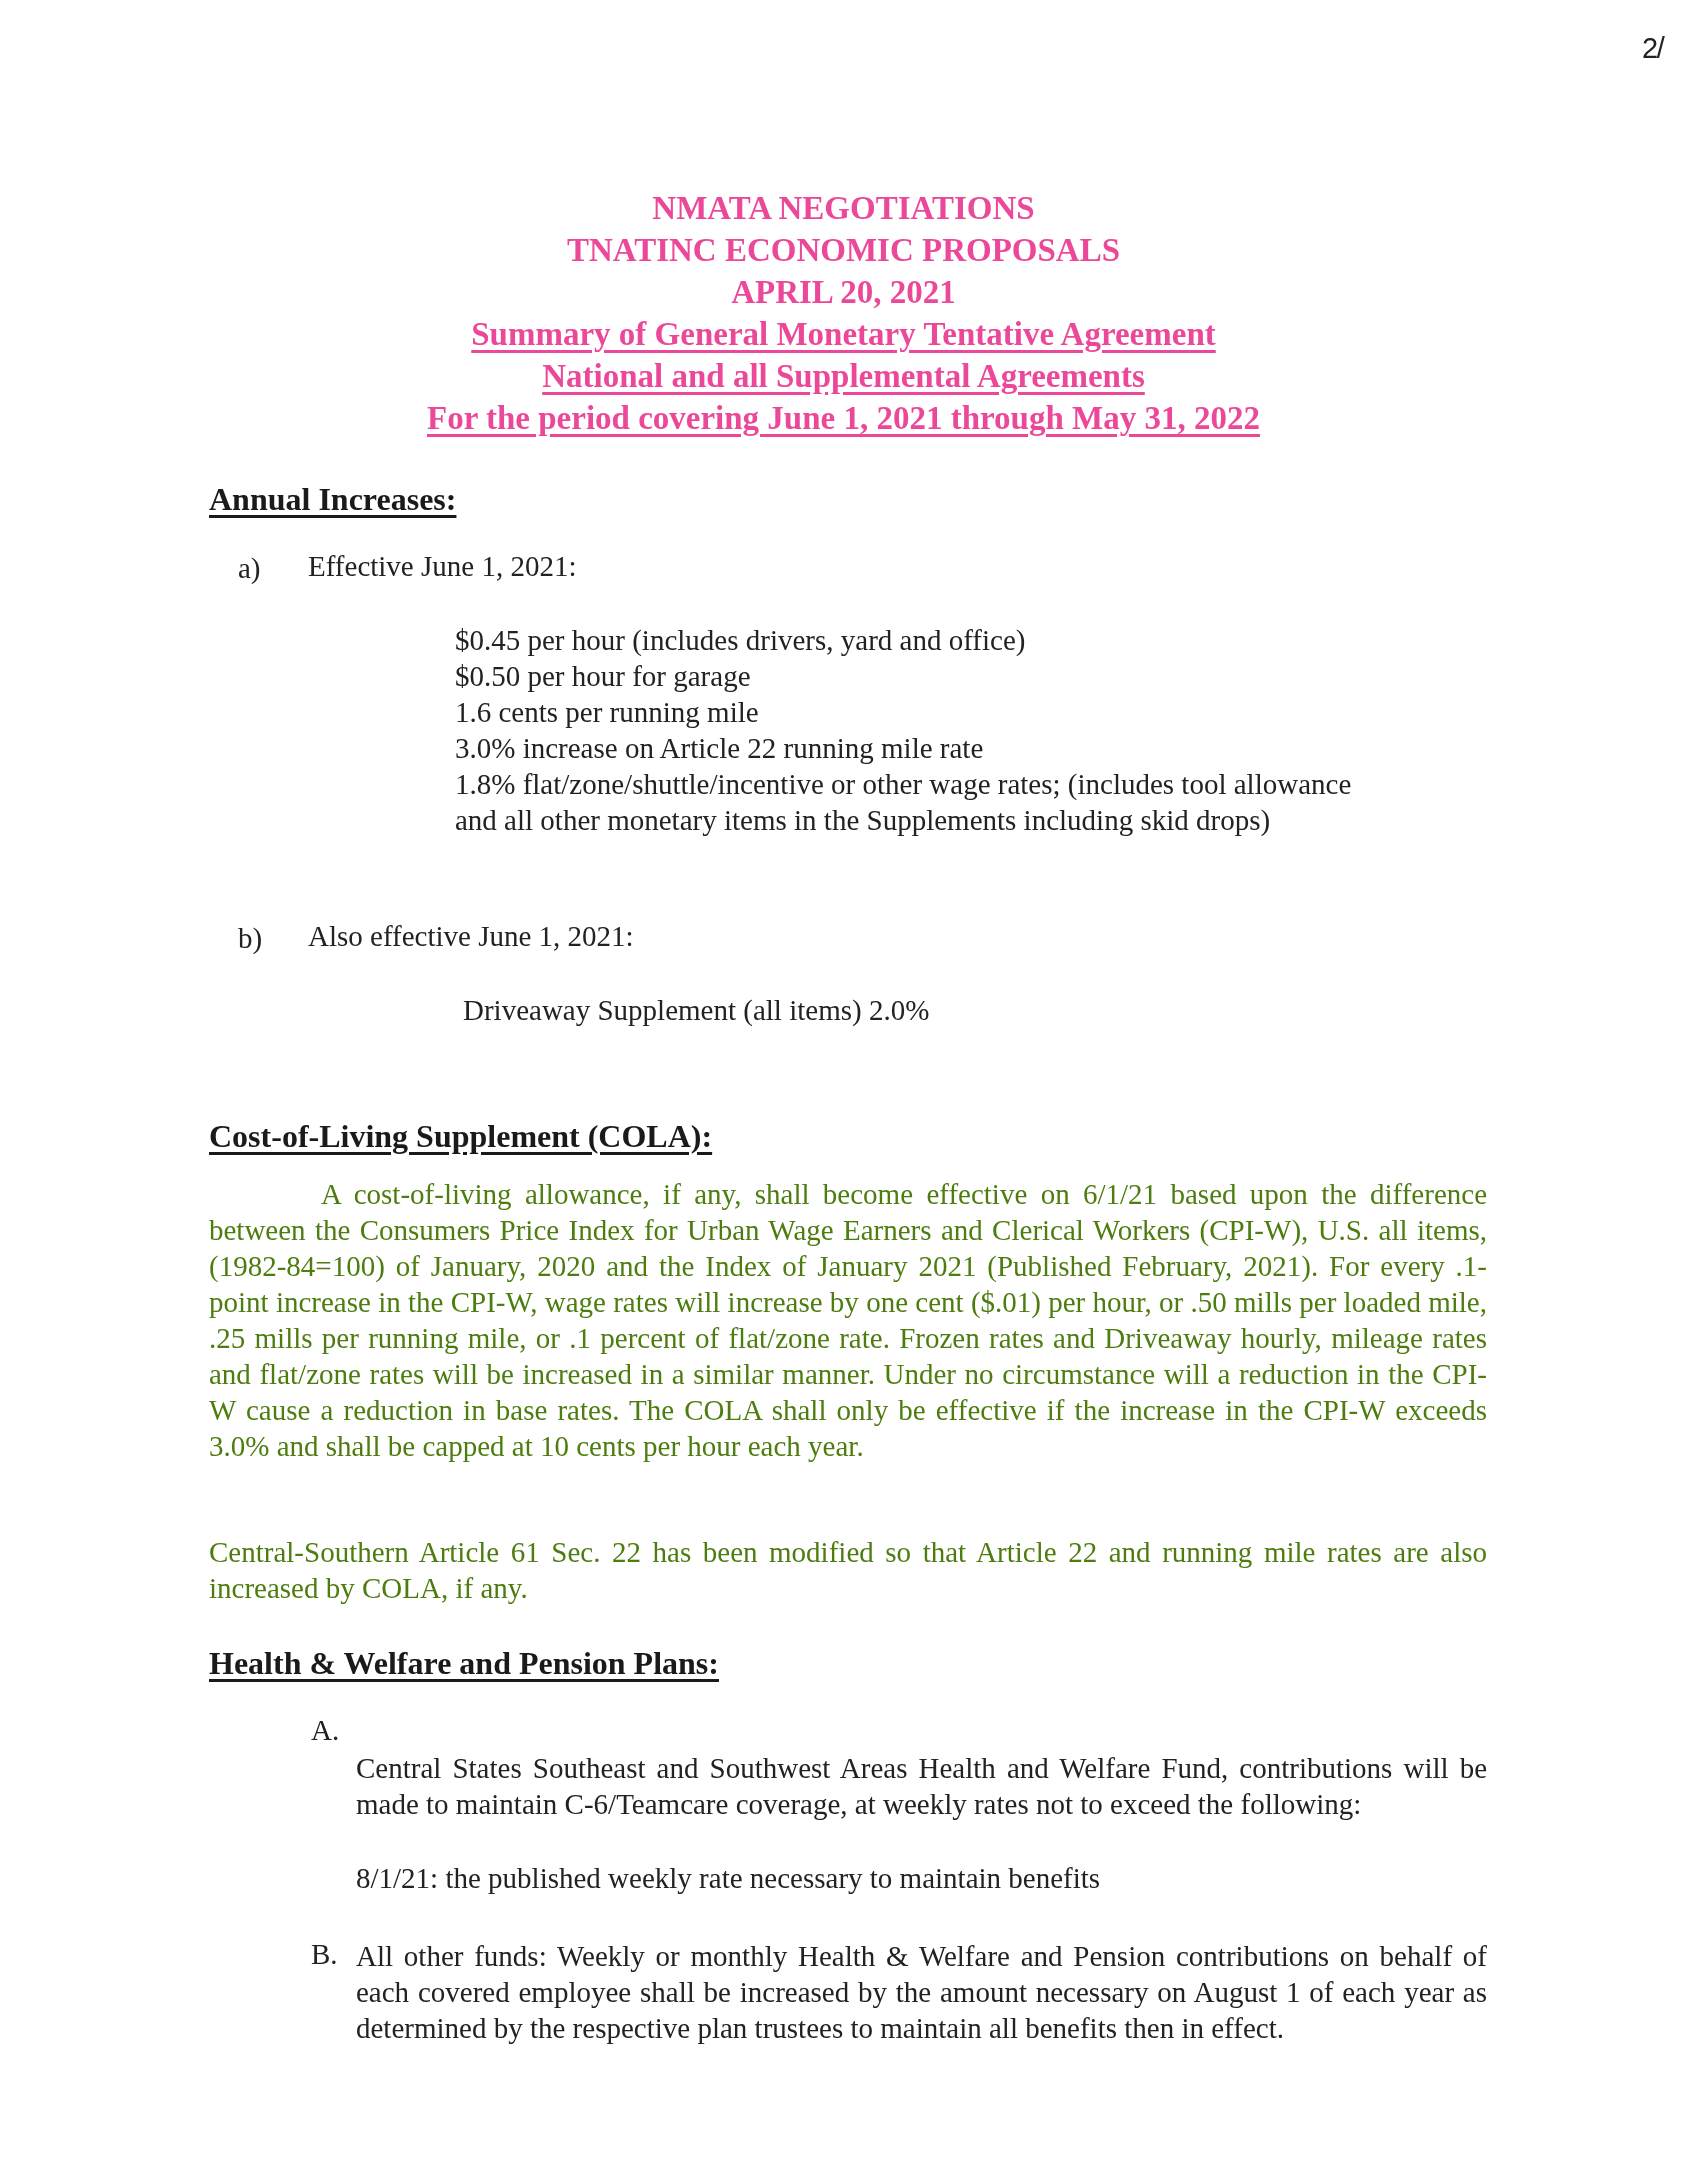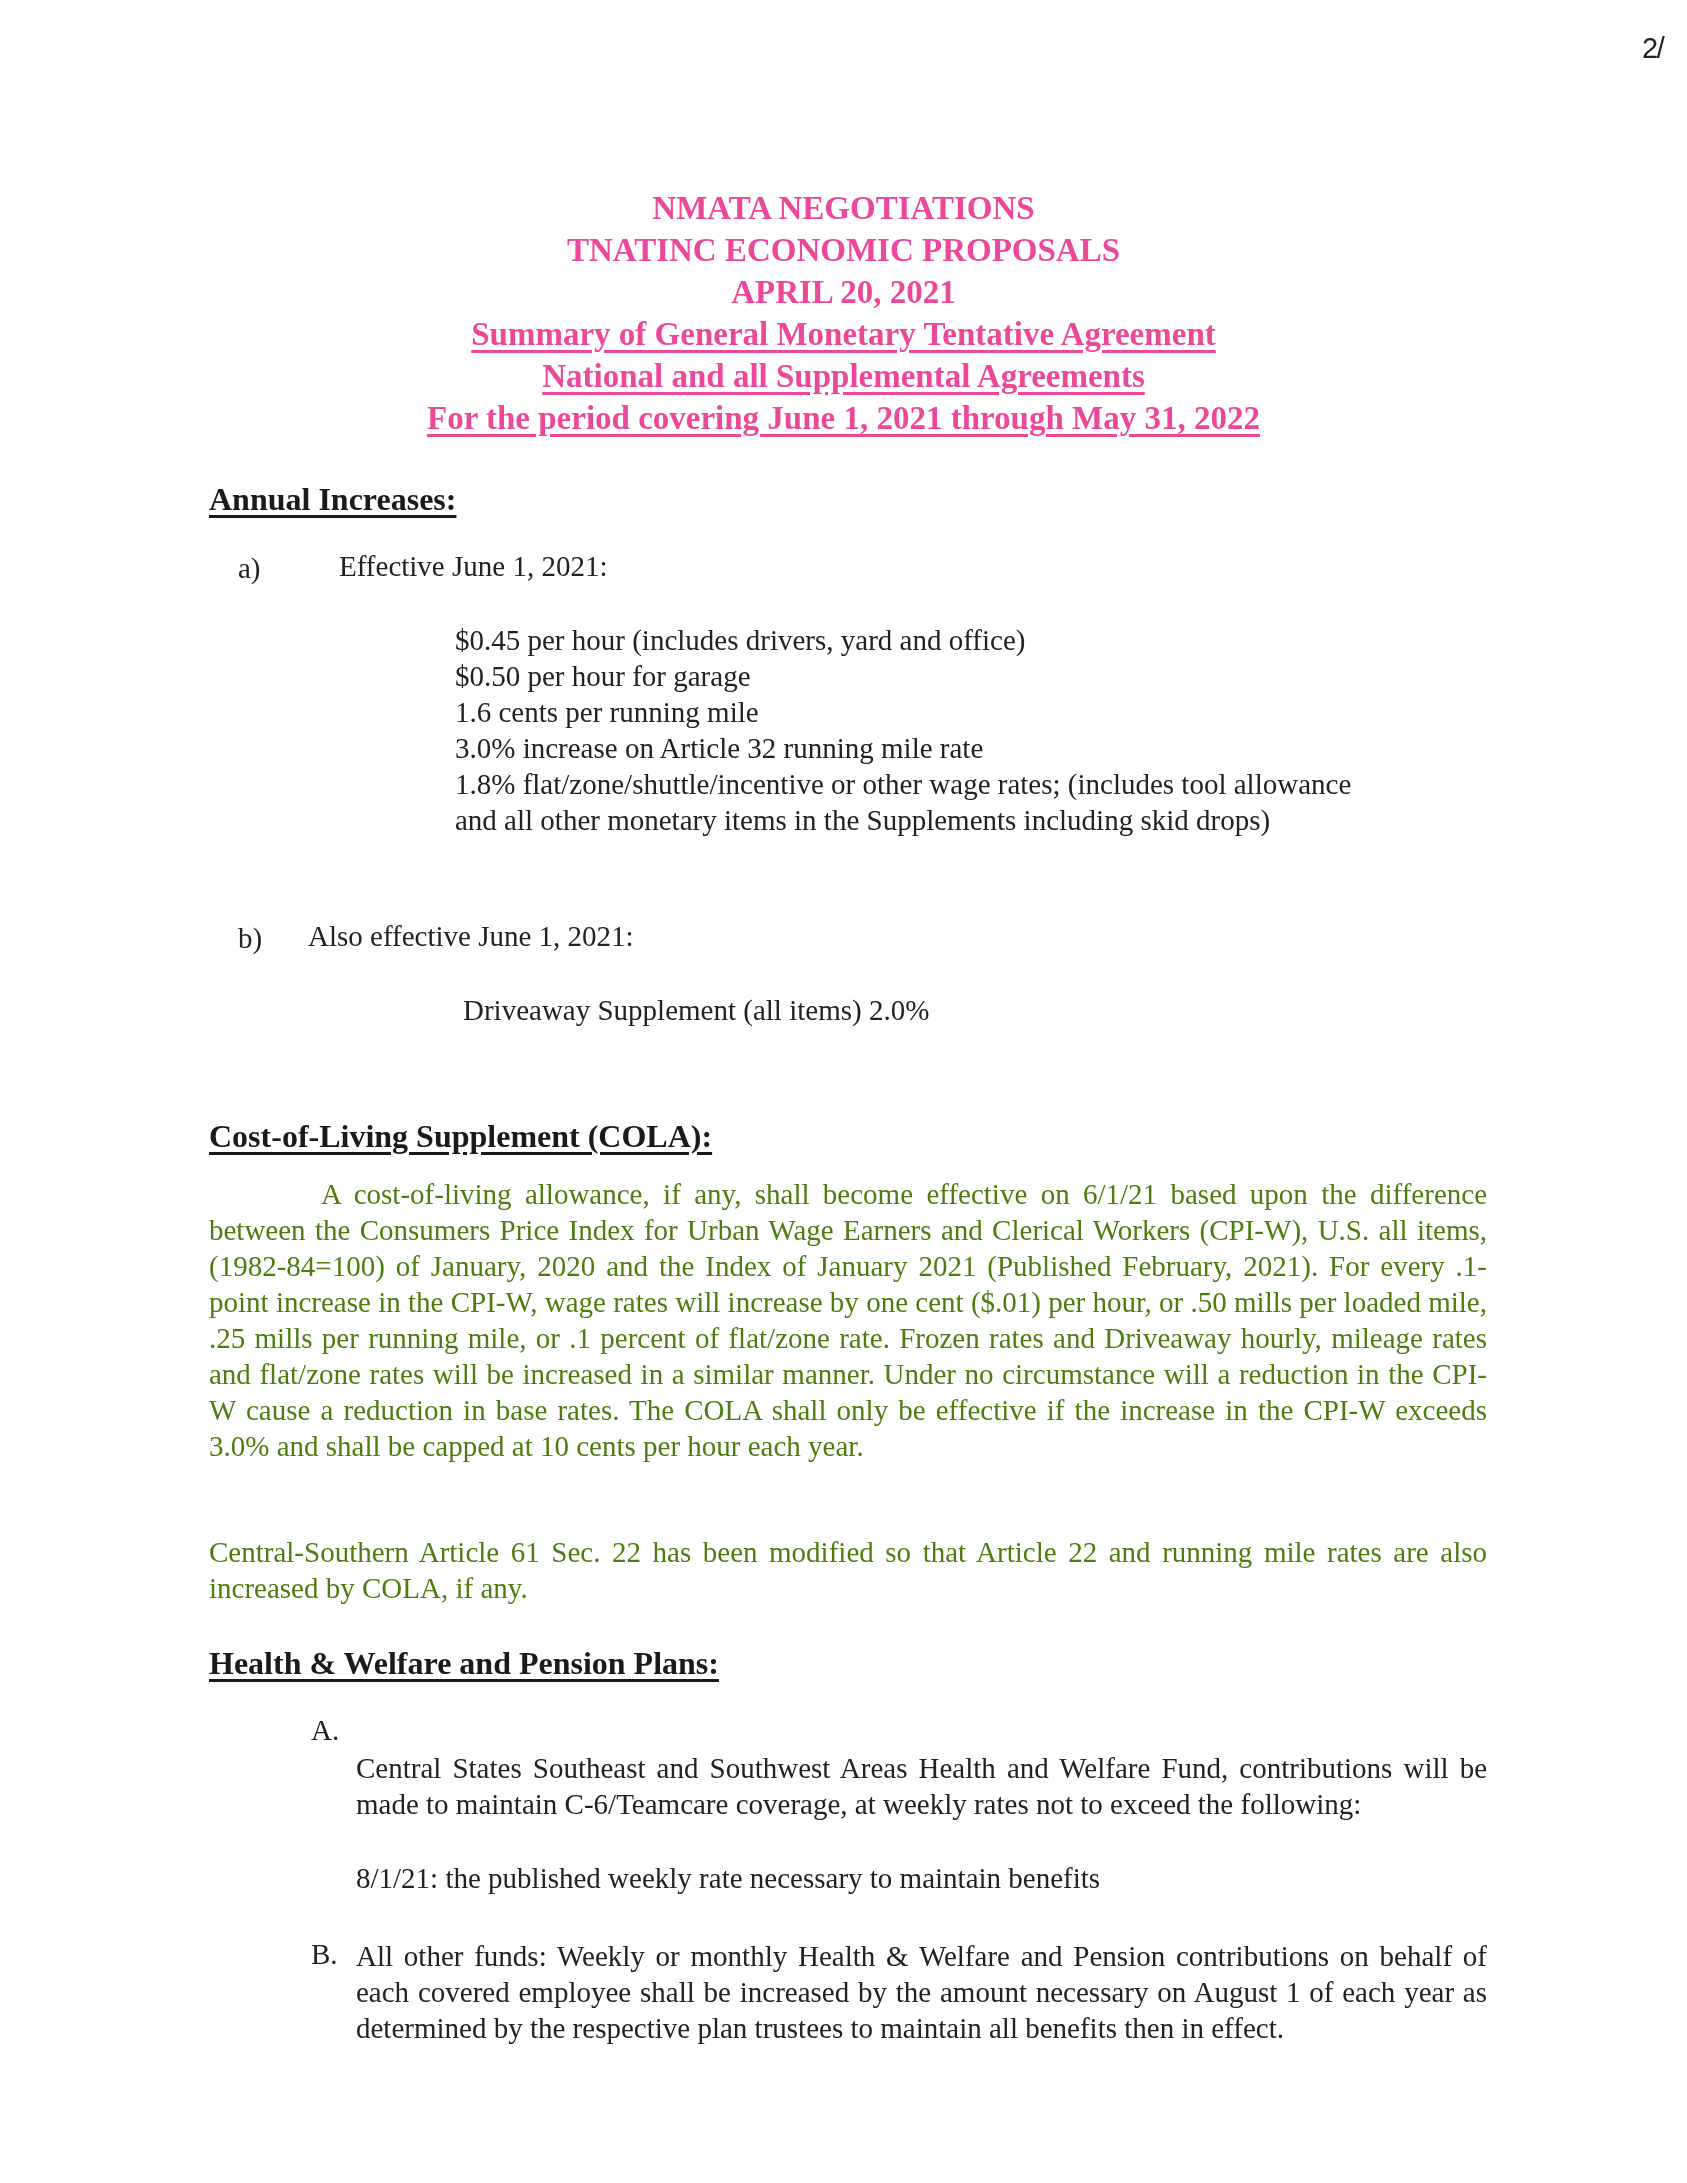--- a/index.html
+++ b/index.html
@@ -111,27 +111,27 @@
   <span class="line">TNATINC ECONOMIC PROPOSALS</span>
   <span class="line">APRIL 20, 2021</span>
   <span class="line u"><span>Summary of General Monetary Tentative Agreement</span></span>
   <span class="line u"><span>National and all Supplemental Agreements</span></span>
   <span class="line u"><span>For the period covering June 1, 2021 through May 31, 2022</span></span>
 </div>
 
 <div class="section-heading" style="top:481px;">Annual Increases:</div>
 
 <div class="list-marker" style="left:238px; top:552px;">a)</div>
-<div class="text" style="left:308px; top:548px;margin-left:31px;">Effective June 1, 2021:</div>
+<div class="text" style="left:308px; top:548px;">Effective June 1, 2021:</div>
 
 <div class="wage-items">
   <div>$0.45 per hour (includes drivers, yard and office)</div>
   <div>$0.50 per hour for garage</div>
   <div>1.6 cents per running mile</div>
-  <div>3.0% increase on Article 32 running mile rate</div>
+  <div>3.0% increase on Article 22 running mile rate</div>
   <div>1.8% flat/zone/shuttle/incentive or other wage rates; (includes tool allowance</div>
   <div>and all other monetary items in the Supplements including skid drops)</div>
 </div>
 
 <div class="list-marker" style="left:238px; top:922px;">b)</div>
 <div class="text" style="left:308px; top:918px;">Also effective June 1, 2021:</div>
 <div class="text" style="left:463px; top:992px;">Driveaway Supplement (all items) 2.0%</div>
 
 <div class="section-heading" style="top:1118px;">Cost-of-Living Supplement (COLA):</div>
 

